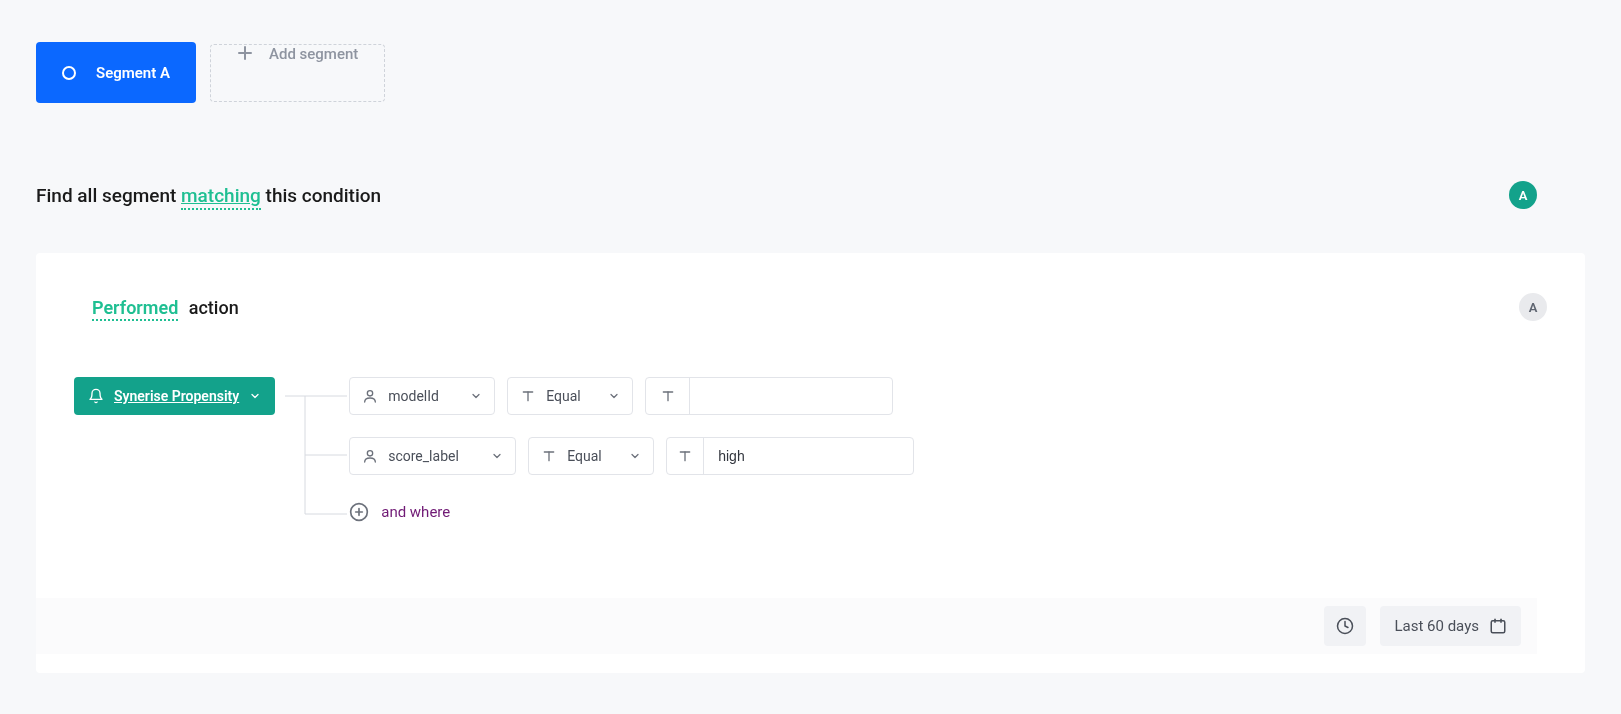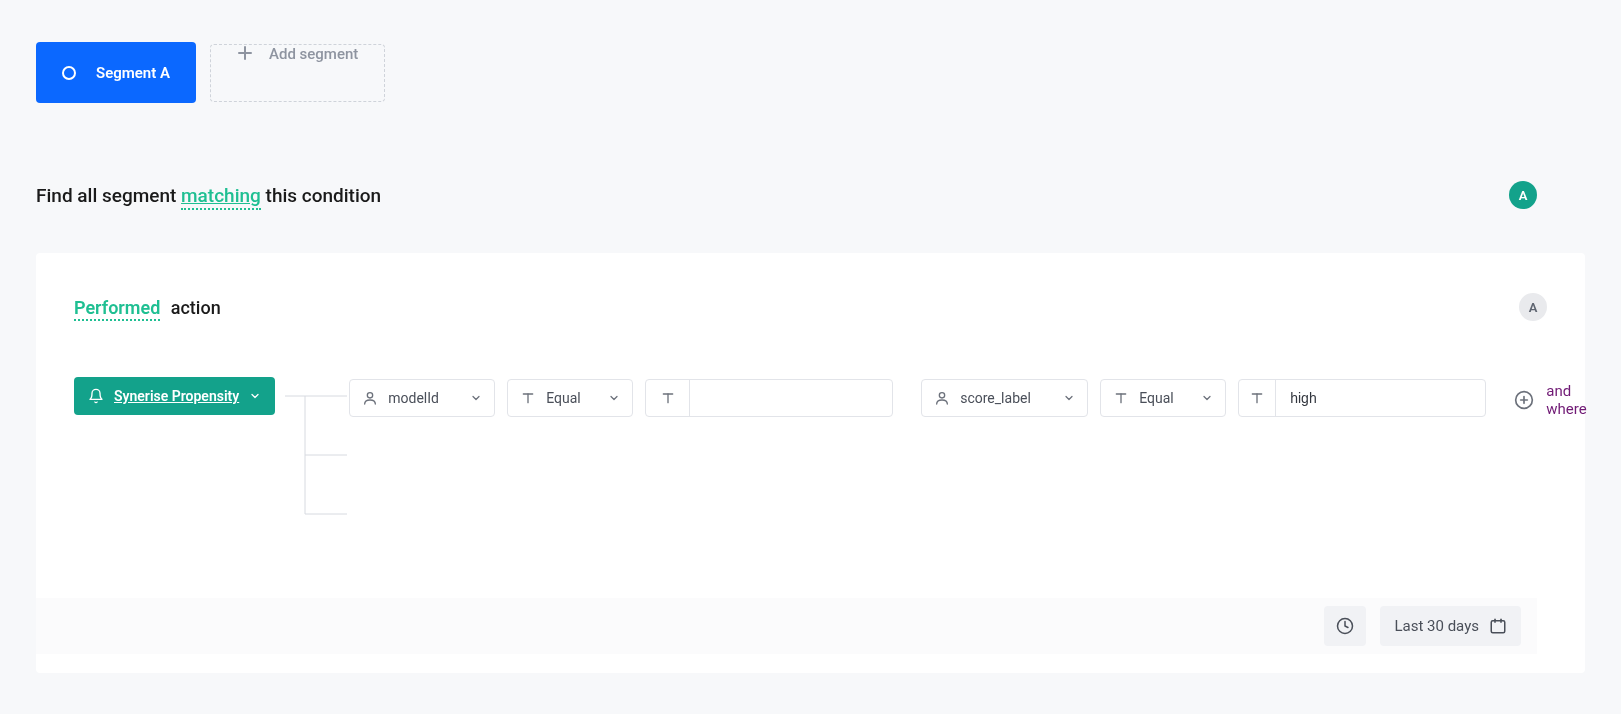--- a/index.html
+++ b/index.html
@@ -90,20 +90,21 @@
     position: relative;
   }
   .card-header {
     display: flex;
     align-items: center;
     justify-content: space-between;
   }
   .performed-text {
     font-size: 18px;
     font-weight: 600;
+    margin-left: 18px;
   }
   .performed-text .performed {
     color: #1fbf92;
     border-bottom: 2px dotted #1fbf92;
     padding-bottom: 1px;
   }
   .performed-text .action {
     color: #1a1a1a;
     margin-left: 6px;
     font-weight: 500;
@@ -138,22 +139,22 @@
     flex-shrink: 0;
     text-decoration: underline;
   }
   .connector-area {
     position: relative;
     width: 74px;
     flex-shrink: 0;
   }
   .conditions-col {
     display: flex;
-    flex-direction: row;
-    gap: 28px;
+    flex-direction: column;
+    gap: 22px;
   }
   .cond-row {
     display: flex;
     align-items: center;
     gap: 12px;
   }
   .pill {
     background: #fff;
     border: 1px solid #e2e4e9;
     border-radius: 4px;
@@ -419,20 +420,20 @@
 </div>
 
 <div class="footer-bar">
   <div class="footer-btn iconly">
     <svg width="18" height="18" viewBox="0 0 24 24" fill="none" stroke="#4a4f59" stroke-width="2" stroke-linecap="round" stroke-linejoin="round">
         <circle cx="12" cy="12" r="10"></circle>
         <polyline points="12 6 12 12 16 14"></polyline>
       </svg>
   </div>
   <div class="footer-btn">
-    <span>Last 30 days</span>
+    <span>Last 60 days</span>
     <svg width="18" height="18" viewBox="0 0 24 24" fill="none" stroke="#4a4f59" stroke-width="2" stroke-linecap="round" stroke-linejoin="round">
         <rect x="3" y="5" width="18" height="16" rx="2"></rect>
         <line x1="16" y1="3" x2="16" y2="7"></line>
         <line x1="8" y1="3" x2="8" y2="7"></line>
       </svg>
   </div>
 </div>
 
 </body></html>

